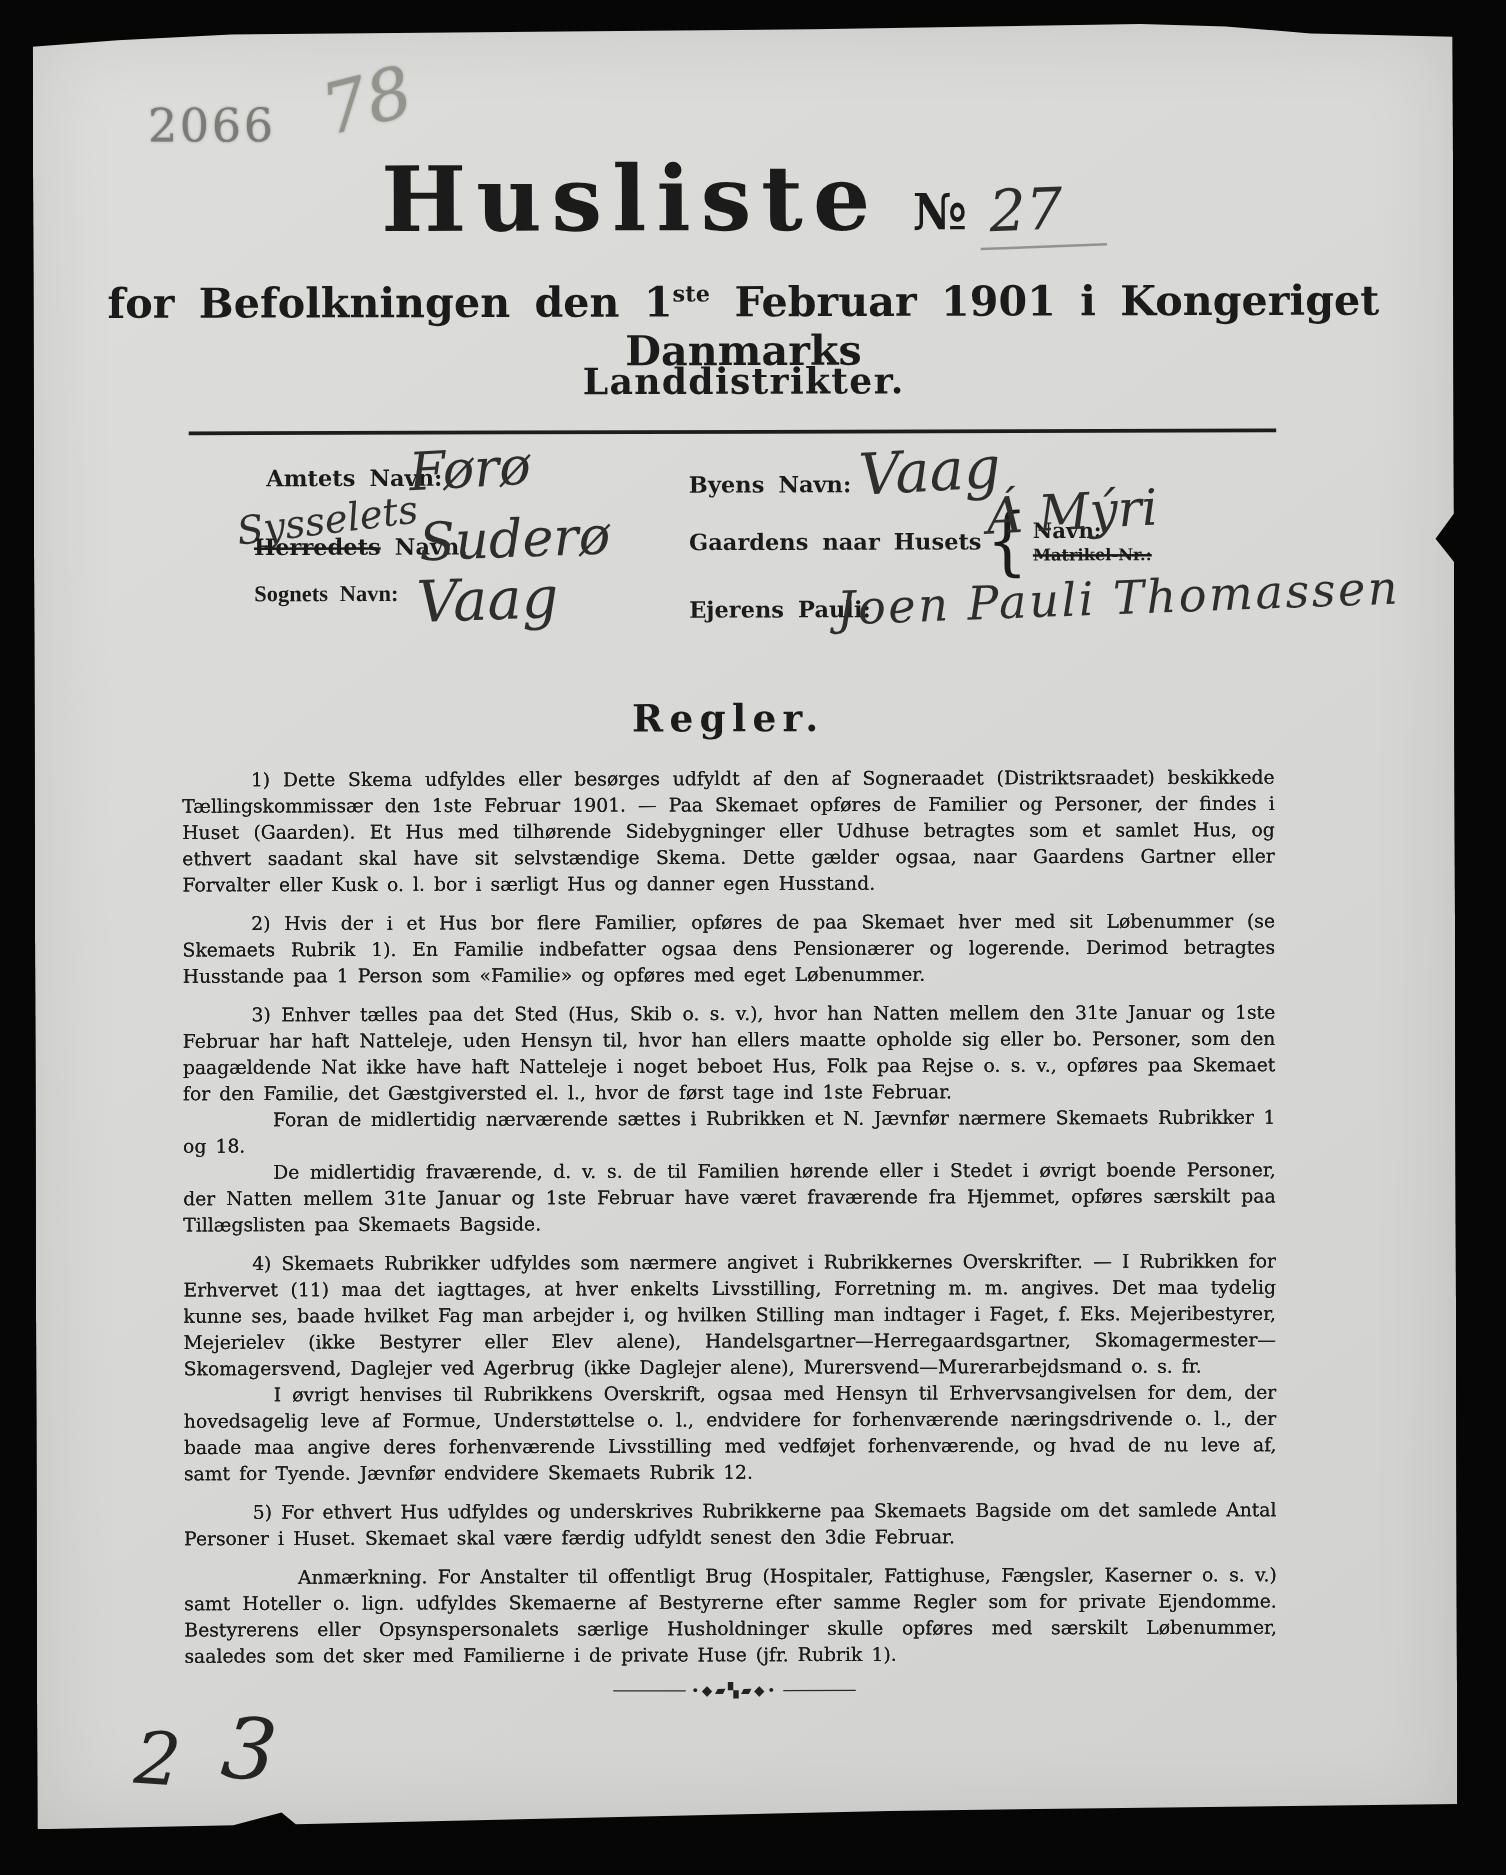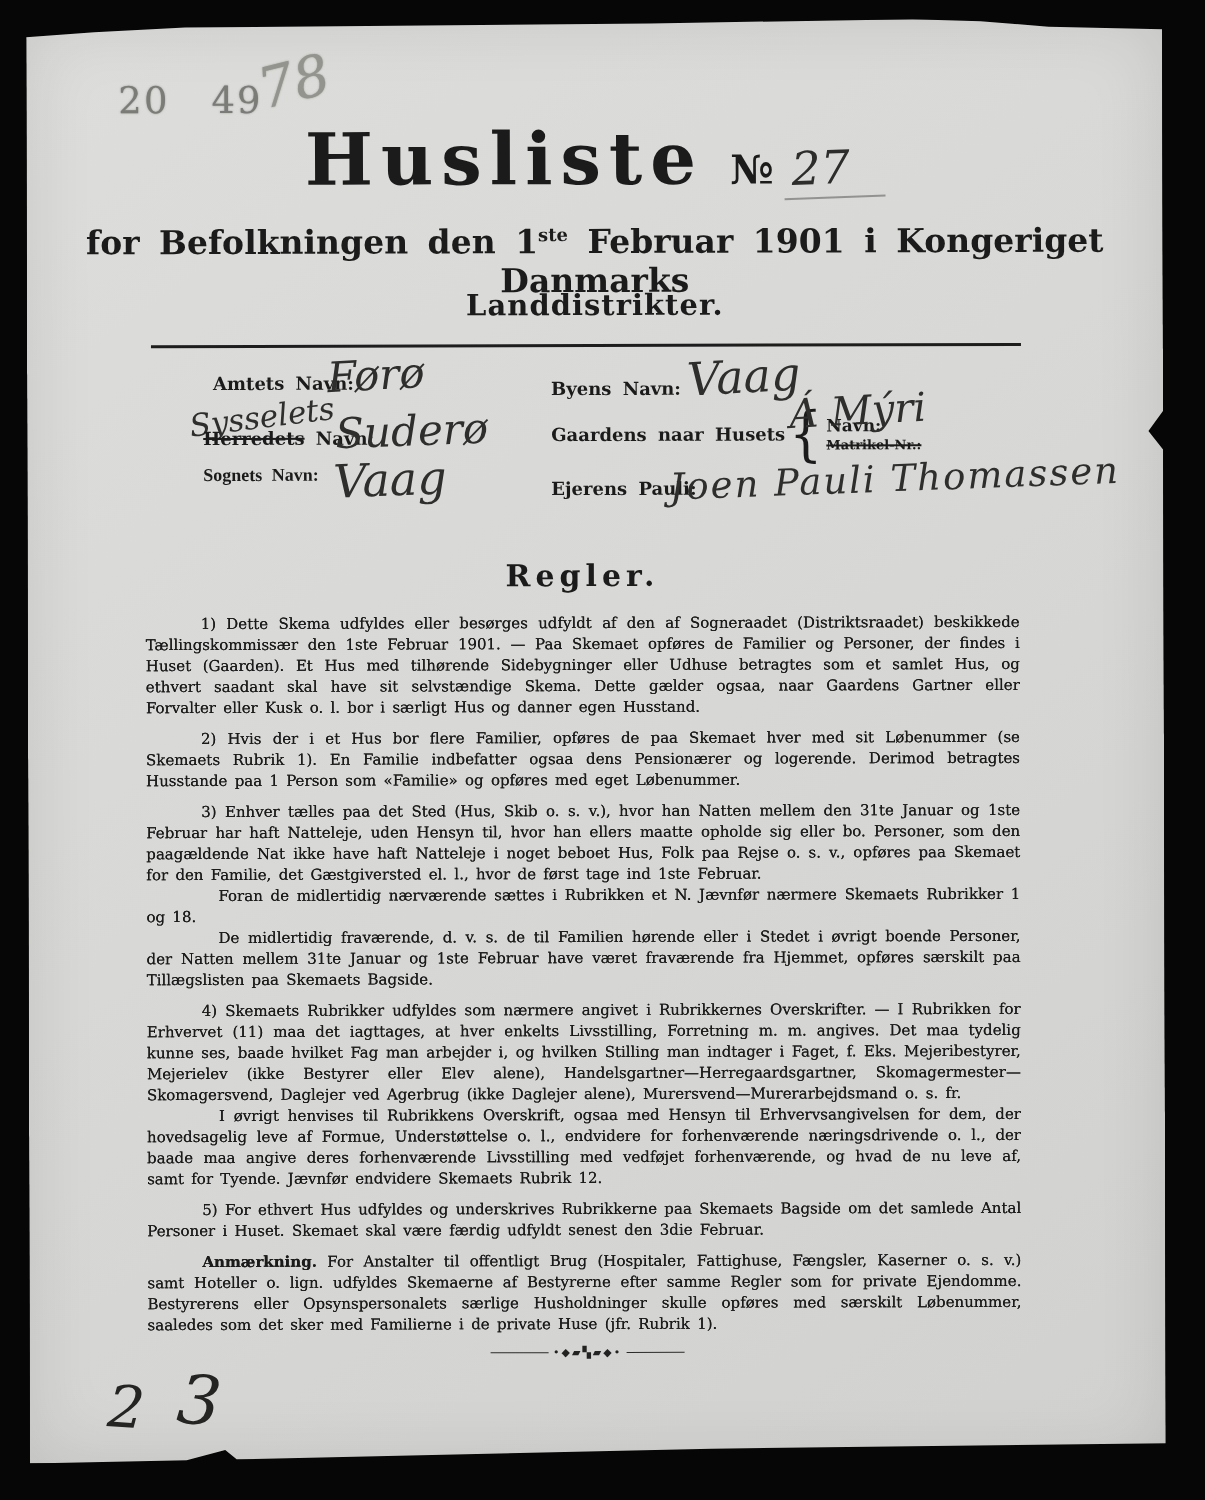--- a/index.html
+++ b/index.html
@@ -12,21 +12,21 @@
     position:absolute;left:28px;top:20px;width:1136px;height:1442px;
     background:linear-gradient(145deg,#dddddb 0%,#d8d8d6 45%,#d1d1cf 100%);
     box-shadow:inset 0 0 70px rgba(0,0,0,0.10);
     clip-path:polygon(
       0 1.1%, 6% 0.75%, 14% 0.45%, 55% 0.25%, 78% 0%, 84% 0.15%, 90% 0.55%, 100% 0.75%,
       100% 27.2%, 98.7% 28.6%, 100% 29.9%,
       100% 98.8%, 60% 99.1%, 18.2% 99.75%, 17.2% 99.1%, 13.8% 99.8%, 0 100%);
     transform:rotate(-0.15deg);
     color:#1b1b1b;
   }
-  .pencil-row{position:absolute;left:92px;top:58px;display:flex;gap:42px;
+  .pencil-row{position:absolute;left:92px;top:58px;display:flex;
     color:#7b7b78;font-size:37px;letter-spacing:2px;
     text-shadow:0 0 2px rgba(120,120,118,0.7);justify-content:space-between;}
   .pencil-78{position:absolute;left:232px;top:28px;color:#94948f;font-size:56px;
     font-style:italic;transform:rotate(-14deg);text-shadow:0 0 2px rgba(140,140,136,0.8);}
   .title-row{position:absolute;left:0;top:96px;width:100%;text-align:center;white-space:nowrap;}
   .title-main{font-size:72px;font-weight:bold;letter-spacing:8px;word-spacing:10px;}
   .title-no{font-size:40px;font-weight:bold;margin-left:26px;}
   .hw{font-style:italic;color:#2d2d2c;}
   .title-num{display:inline-block;font-size:46px;margin-left:10px;
     border-bottom:2px solid #55555288;padding:0 34px 2px 8px;transform:rotate(-2deg);}
@@ -42,36 +42,36 @@
   .hw-val{font-style:italic;color:#2e2e2d;white-space:nowrap;}
   .brace{font-size:52px;font-weight:normal;line-height:44px;transform:scaleY(1.15);}
   .gaard-block{display:flex;align-items:center;gap:4px;}
   .gaard-lines{display:flex;flex-direction:column;gap:2px;}
   .rules{position:absolute;left:118px;top:538px;width:874px;}
   .rules-heading{text-align:center;font-size:30px;font-weight:bold;letter-spacing:5px;
     margin:0 0 20px 0;}
   .rules p{font-size:15px;line-height:21px;text-align:justify;margin:0 0 10px 0;
     text-indent:55px;word-spacing:2.5px;text-shadow:0 0 .45px #1b1b1b;}
   .rules p.sub2{text-indent:72px;margin-bottom:10px;margin-top:0;}
-  .note-label{font-weight:bold;}
+  .note-label{font-weight:normal;margin-left:36px;}
   .ornament{position:absolute;left:448px;top:1326px;width:220px;display:flex;
     align-items:center;justify-content:center;color:#222;}
   .orn-line{height:1.5px;background:#2a2a2a;width:58px;}
   .orn-core{font-size:11px;letter-spacing:2px;margin:0 4px;white-space:nowrap;}
   .ink-2{position:absolute;left:78px;top:1352px;font-size:58px;transform:rotate(4deg);color:#242423;}
   .ink-3{position:absolute;left:148px;top:1340px;font-size:68px;transform:rotate(6deg);color:#242423;}
 </style>
 </head>
 <body>
 
 <div class="paper">
 
   <div class="pencil-row">
     <span>20</span>
-    <span>49</span>
+    <span>66</span>
   </div>
   <div class="pencil-78">78</div>
 
   <div class="title-row">
     <span class="title-main">Husliste</span><span class="title-no">№</span><span class="title-num hw">27</span>
   </div>
 
   <div class="subtitle">
     <span>for Befolkningen den 1</span><sup>ste</sup><span> Februar 1901 i Kongeriget Danmarks</span>
   </div>

